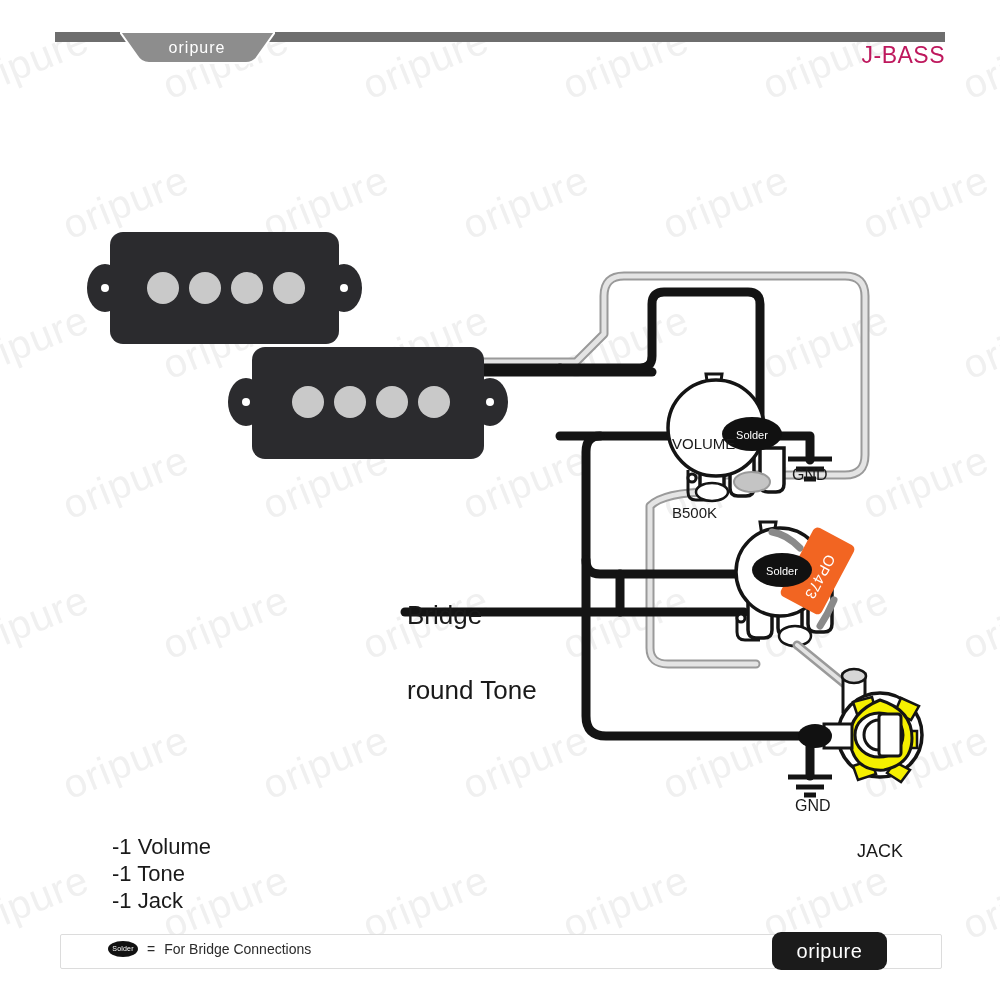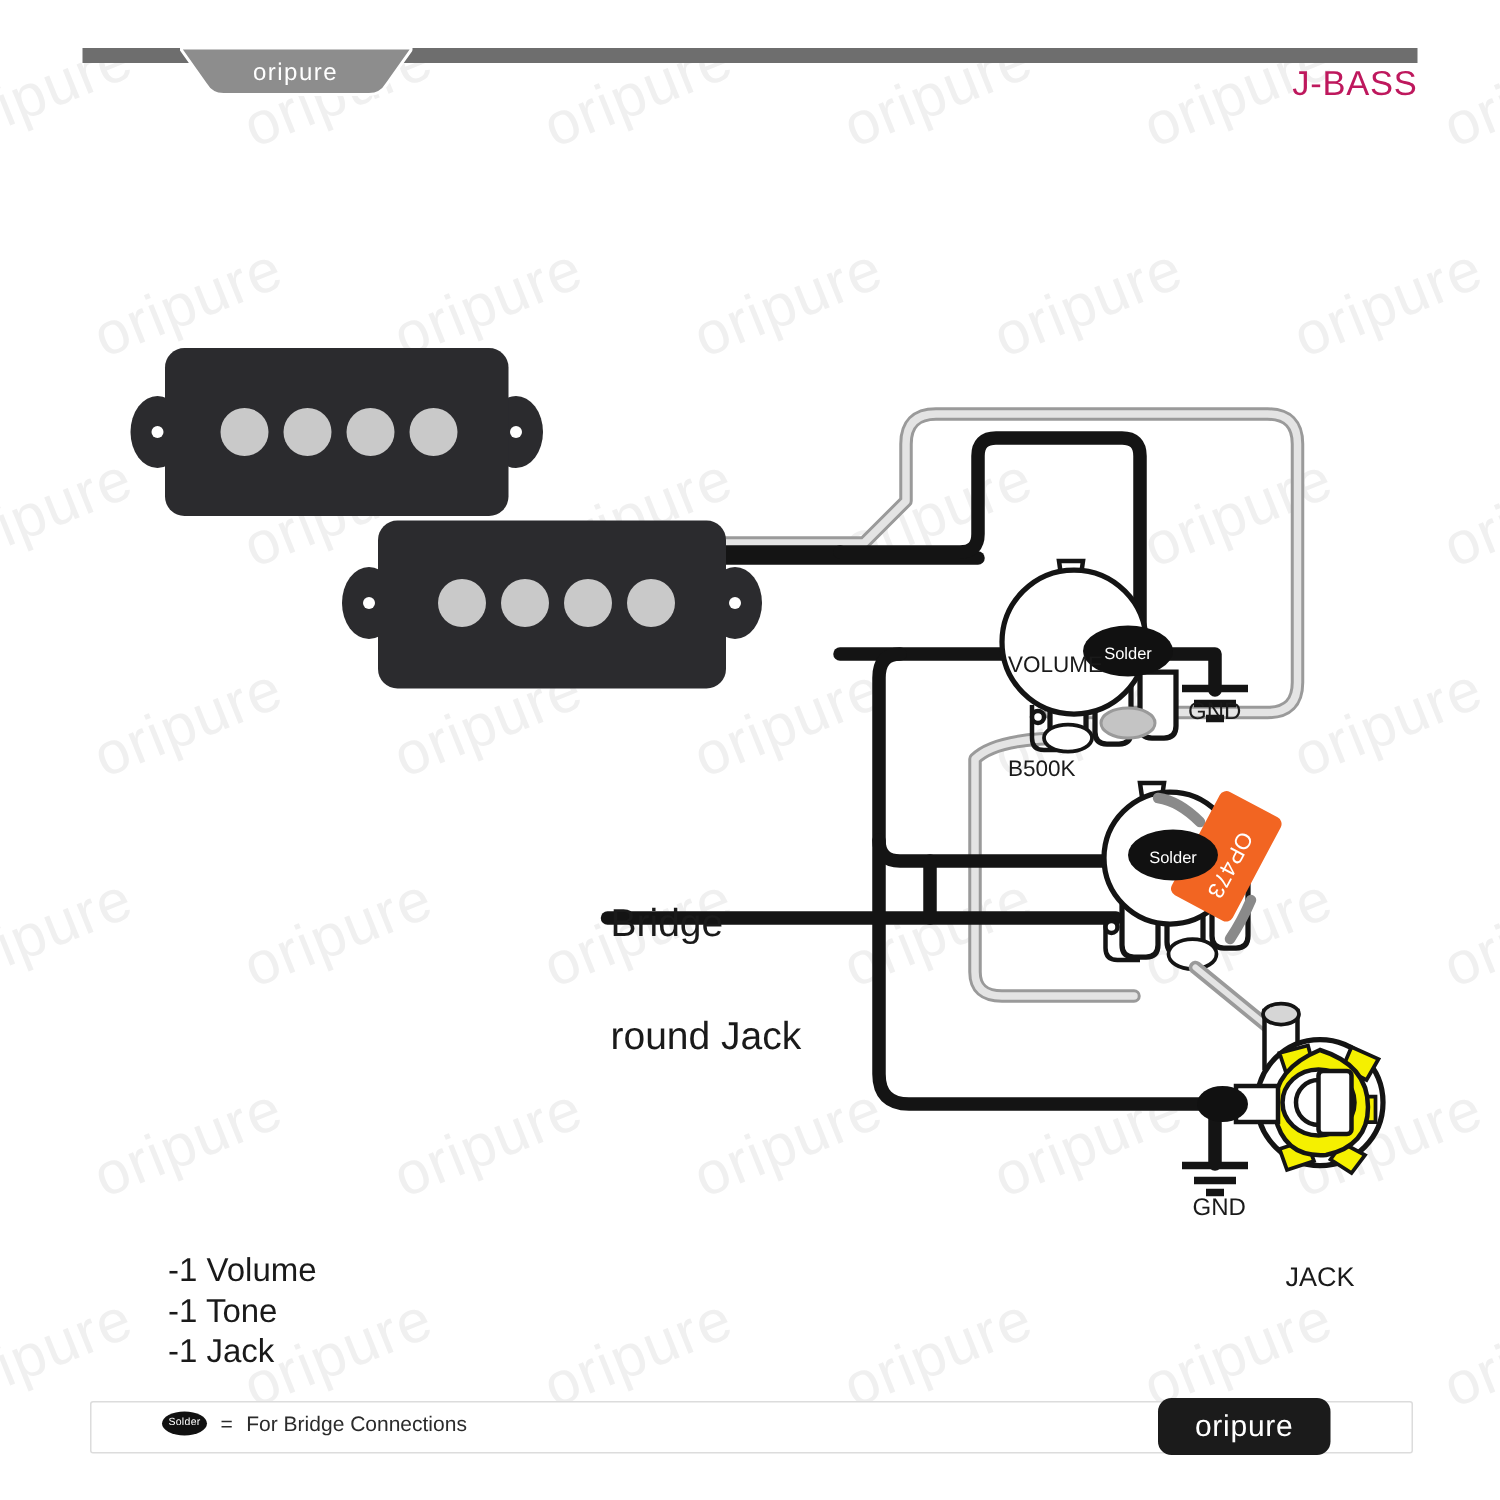--- a/index.html
+++ b/index.html
@@ -369,21 +369,21 @@
 
 
   <div id="label-gnd-vol" class="dlabel">GND</div>
 
   <div id="label-gnd-jack" class="dlabel">GND</div>
 
   <div id="label-jack" class="dlabel">JACK</div>
 
   <div id="label-bridge" class="dlabel">
     <div>Bridge</div>
-    <div>round Jack</div>
+    <div>round Tone</div>
   </div>
 
   <div id="parts-list">-1 Volume
 -1 Tone
 -1 Jack</div>
 
   <div id="footer-bar"></div>
   <div id="footer-legend">
     <span class="solder-pill">Solder</span>
     <span>=</span>

